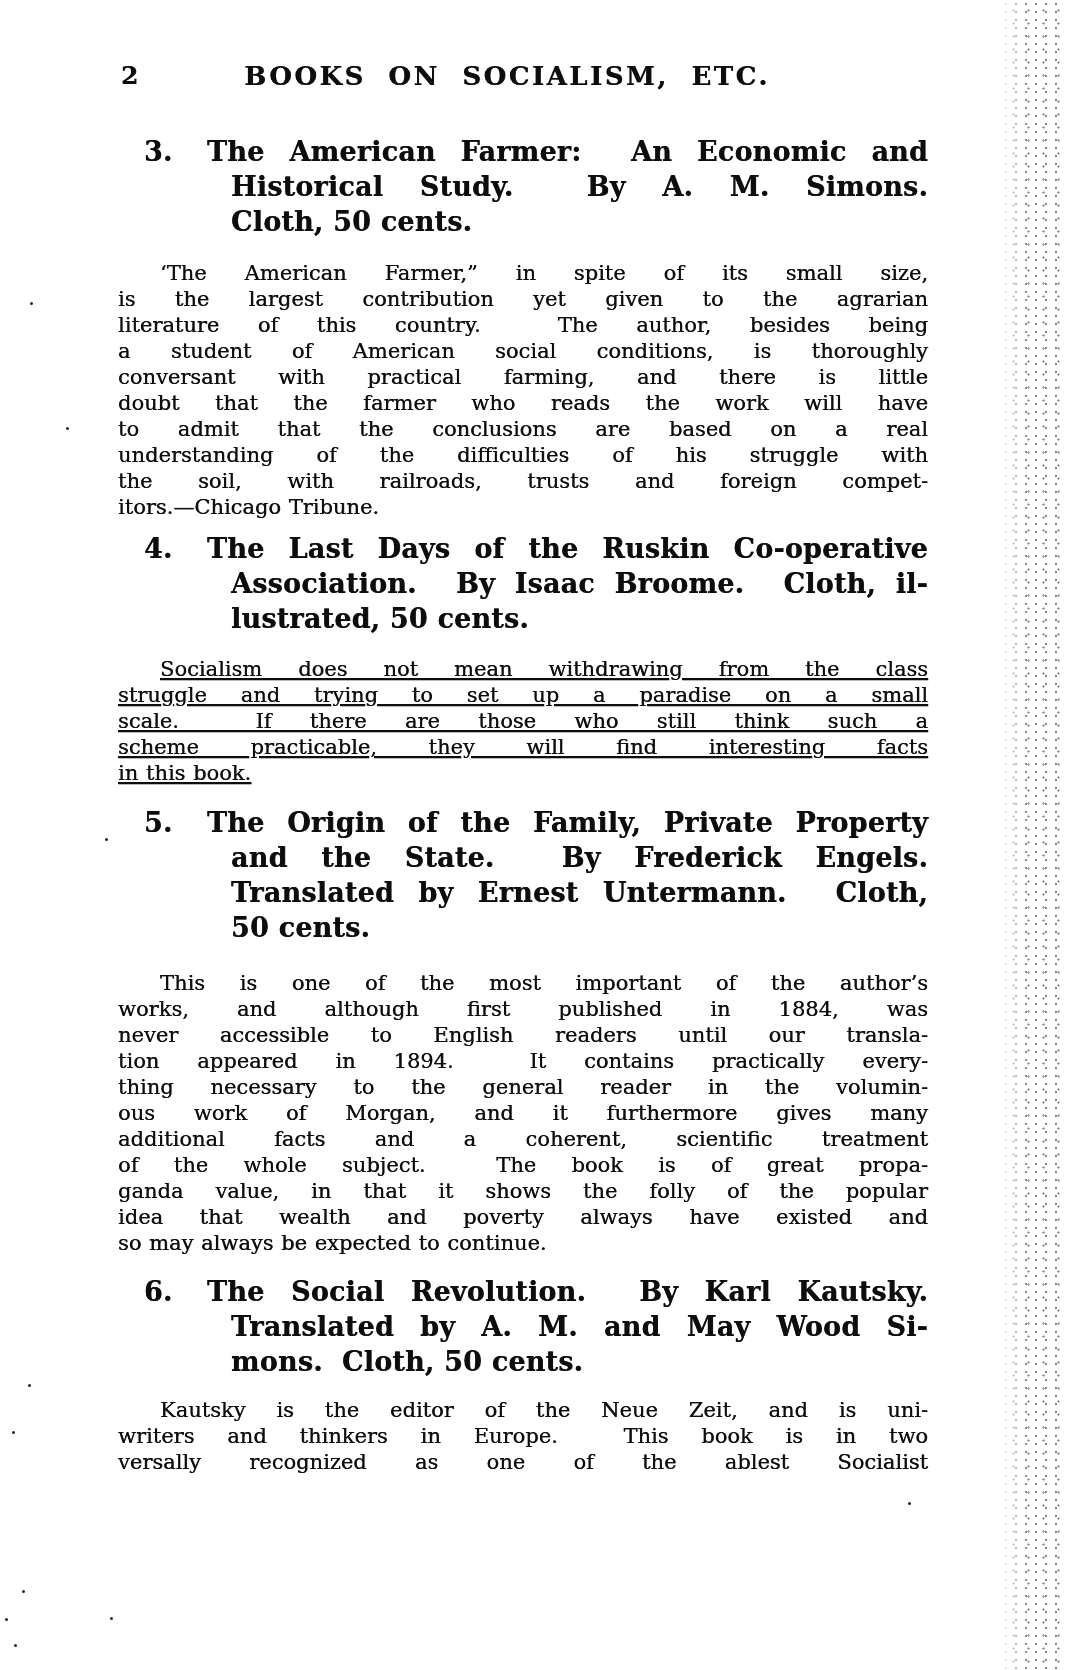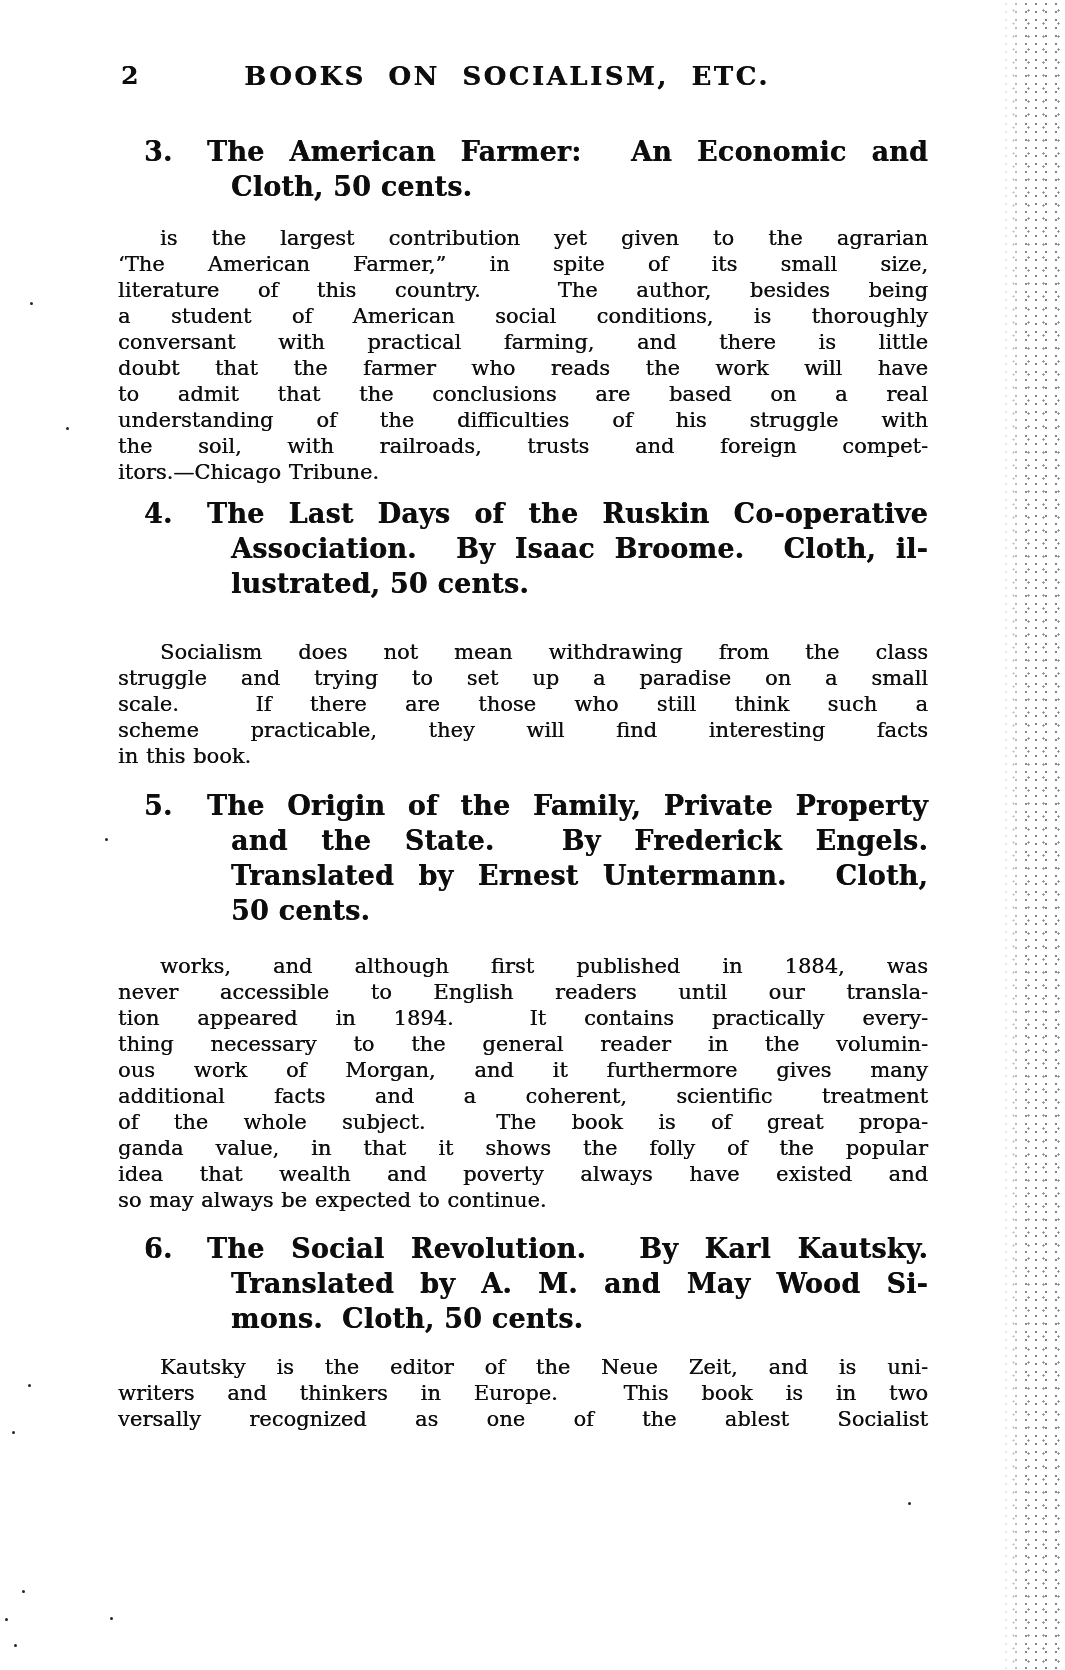--- a/index.html
+++ b/index.html
@@ -51,21 +51,21 @@
   .tline {
     white-space:pre-wrap;
     text-align:justify;
     text-align-last:justify;
   }
   .tline.no-just { text-align-last:left; }
   
   .sec0 .heading { margin-top:44px; }
   .sec0 .para    { margin-top:21px; }
   .sec1 .heading { margin-top:11px; }
-  .sec1 .para    { margin-top:38px; }
+  .sec1 .para    { margin-top:20px;text-decoration:underline; }
   .sec2 .heading { margin-top:19px; }
   .sec2 .para    { margin-top:25px; }
   .sec3 .heading { margin-top:18px; }
   .sec3 .para    { margin-top:18px; }
   
   .edge-texture {
     position:absolute; top:0; right:0;
     width:64px; height:100%;
     background-image:
       radial-gradient(circle, #1e1e1e 1px, transparent 1.5px),
@@ -86,26 +86,27 @@
 
 <main class="page">
   <span class="pagenum">2</span>
   <div class="htitle">BOOKS ON SOCIALISM, ETC.</div>
   <section id="sections">
   <article class="entry sec0">
     <div class="heading">
       <span class="num">3.</span>
       <div class="hlines">
             <div class="tline">The American Farmer:  An Economic and</div>
+            <div class="tline">Historical Study.  By A. M. Simons.</div>
             <div class="tline no-just">Cloth, 50 cents.</div>
           </div>
     </div>
     <div class="para">
+          <div class="tline">‘The American Farmer,” in spite of its small size,</div>
           <div class="tline">is the largest contribution yet given to the agrarian</div>
-          <div class="tline">‘The American Farmer,” in spite of its small size,</div>
           <div class="tline">literature of this country.  The author, besides being</div>
           <div class="tline">a student of American social conditions, is thoroughly</div>
           <div class="tline">conversant with practical farming, and there is little</div>
           <div class="tline">doubt that the farmer who reads the work will have</div>
           <div class="tline">to admit that the conclusions are based on a real</div>
           <div class="tline">understanding of the difficulties of his struggle with</div>
           <div class="tline">the soil, with railroads, trusts and foreign compet-</div>
           <div class="tline no-just">itors.—Chicago Tribune.</div>
         </div>
   </article>
@@ -132,20 +133,21 @@
     <div class="heading">
       <span class="num">5.</span>
       <div class="hlines">
             <div class="tline">The Origin of the Family, Private Property</div>
             <div class="tline">and the State.  By Frederick Engels.</div>
             <div class="tline">Translated by Ernest Untermann.  Cloth,</div>
             <div class="tline no-just">50 cents.</div>
           </div>
     </div>
     <div class="para">
+          <div class="tline">This is one of the most important of the author’s</div>
           <div class="tline">works, and although first published in 1884, was</div>
           <div class="tline">never accessible to English readers until our transla-</div>
           <div class="tline">tion appeared in 1894.  It contains practically every-</div>
           <div class="tline">thing necessary to the general reader in the volumin-</div>
           <div class="tline">ous work of Morgan, and it furthermore gives many</div>
           <div class="tline">additional facts and a coherent, scientific treatment</div>
           <div class="tline">of the whole subject.  The book is of great propa-</div>
           <div class="tline">ganda value, in that it shows the folly of the popular</div>
           <div class="tline">idea that wealth and poverty always have existed and</div>
           <div class="tline no-just">so may always be expected to continue.</div>

